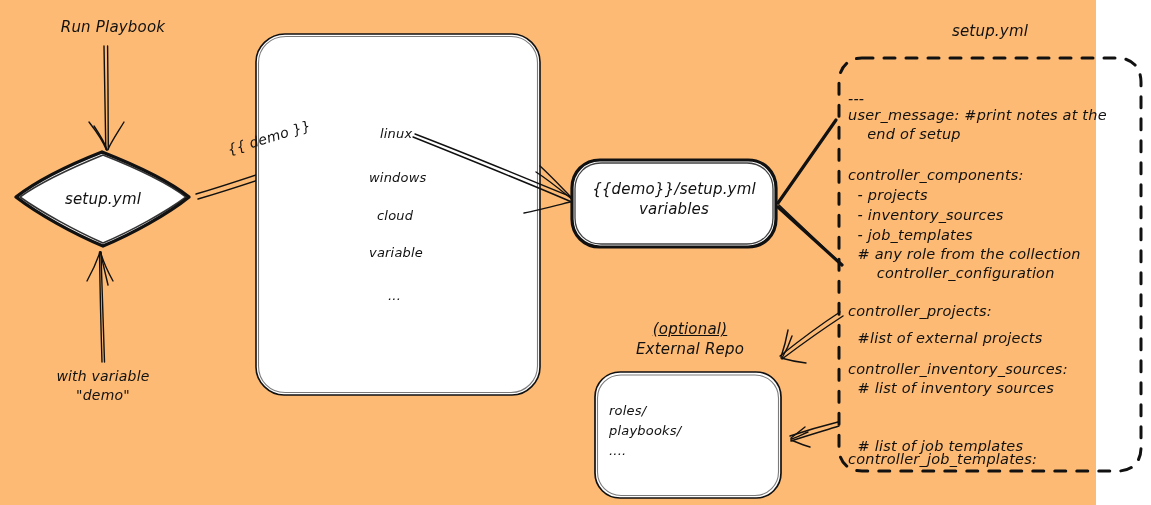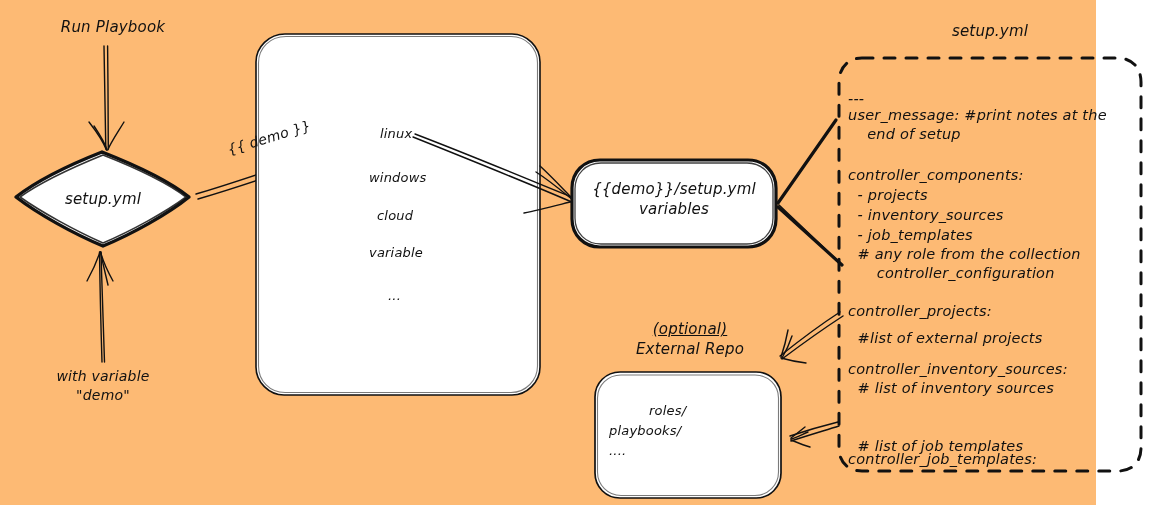--- a/index.html
+++ b/index.html
@@ -176,17 +176,17 @@
 
   <div class="lbl t-code italic-hand" style="left:848px; top:360px;">controller_inventory_sources:</div>
   <div class="lbl t-code italic-hand" style="left:848px; top:379px;">  # list of inventory sources</div>
 
   <div class="lbl t-code italic-hand" style="left:848px; top:418px;margin-top:32px;">controller_job_templates:</div>
   <div class="lbl t-code italic-hand" style="left:848px; top:437px;">  # list of job templates</div>
 
   <div class="lbl t-title italic-hand ctr" style="left:690px; top:320px;text-decoration:underline;">(optional)</div>
   <div class="lbl t-title italic-hand ctr" style="left:690px; top:340px;">External Repo</div>
 
-  <div class="lbl t-list italic-hand" style="left:609px; top:403px;margin-left:40px;">roles/</div>
+  <div class="lbl t-list italic-hand" style="left:609px; top:403px;">roles/</div>
   <div class="lbl t-list italic-hand" style="left:609px; top:423px;">playbooks/</div>
   <div class="lbl t-list italic-hand" style="left:609px; top:443px;">....</div>
 
 </div>
 
 </body></html>

